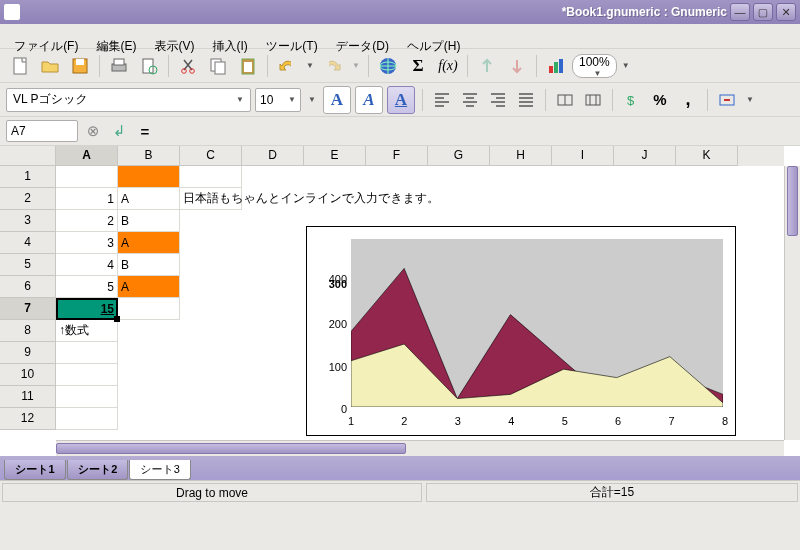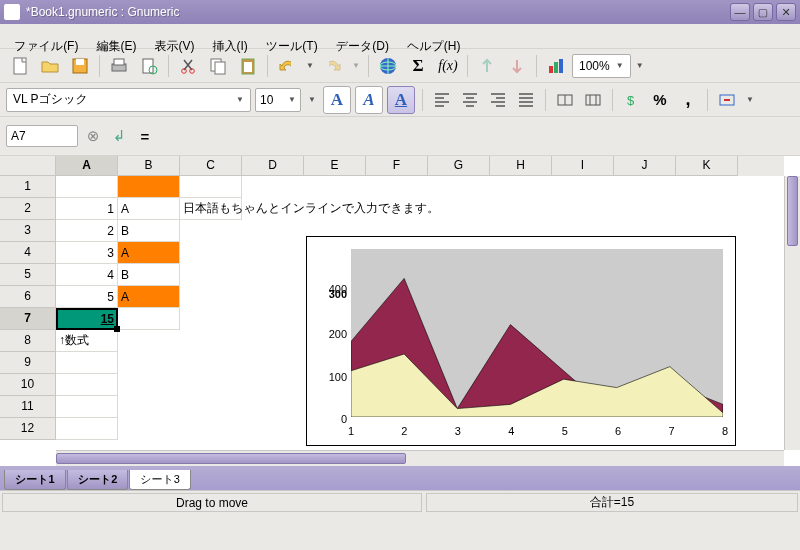--- a/index.html
+++ b/index.html
@@ -1,42 +1,42 @@
 <!DOCTYPE html>
 <html><head>
 <meta charset="utf-8">
 <style>
 * { box-sizing: border-box; margin: 0; padding: 0; font-family: sans-serif; }
 body { width: 800px; height: 550px; background: #eae9e6; font-size: 12px; overflow: hidden; }
 
 .titlebar { height: 24px; background: linear-gradient(#a095c4,#8f82b8); display: flex; align-items: center; padding: 0 4px; color: #fff; }
 .titlebar .icon { width: 16px; height: 16px; background: #fff; border-radius: 2px; margin-right: 6px; }
-.titlebar .title { flex: 1; text-align: left; font-weight: normal; text-shadow: 1px 1px 0 rgba(0,0,0,.25); }
+.titlebar .title { flex: 1; text-align: right; font-weight: bold; text-shadow: 1px 1px 0 rgba(0,0,0,.25); }
 .winbtn { width: 20px; height: 18px; margin-left: 3px; background: linear-gradient(#cfc8e4,#a095c4); border: 1px solid #776aa3; border-radius: 3px; display: flex; align-items: center; justify-content: center; color: #333; font-size: 11px; }
 
 .menubar { height: 24px; display: flex; align-items: center; padding: 0 6px; gap: 2px; }
 .menubar span { padding: 5px 8px; margin-top: 21px; }
 
 .toolbar { height: 34px; display: flex; align-items: center; padding: 0 6px; gap: 2px; border-top: 1px solid #d6d4cf; }
 .tbtn { width: 28px; height: 28px; border-radius: 2px; display: flex; align-items: center; justify-content: center; }
 .sep { width: 1px; height: 22px; background: #c9c7c3; margin: 0 3px; }
 .dropdown-arrow { width: 14px; height: 28px; display: flex; align-items: center; justify-content: center; color: #555; font-size: 8px; }
-.zoom { display: flex; align-items: center; border: 1px solid #b0aead; background: #fff; height: 24px; padding: 0 6px; border-radius: 2px; }
+.zoom { display: flex; align-items: center; border: 1px solid #b0aead; background: #fff; height: 24px; padding: 0 6px; border-radius: 10px; flex-direction: column; }
 .zoom span:last-child { margin-left: 6px; font-size: 8px; color: #555; }
 
 .fmtbar { height: 34px; display: flex; align-items: center; padding: 0 6px; gap: 4px; border-top: 1px solid #d6d4cf; }
 .fontbox { flex: 0 0 245px; height: 24px; border: 1px solid #b0aead; background: #fff; display: flex; align-items: center; padding: 0 6px; justify-content: space-between; border-radius: 2px; }
 .sizebox { width: 46px; height: 24px; border: 1px solid #b0aead; background: #fff; display: flex; align-items: center; padding: 0 4px; justify-content: space-between; border-radius: 2px; }
 .stylebtn { width: 28px; height: 28px; border: 1px solid #b0aead; border-radius: 3px; display: flex; align-items: center; justify-content: center; font-family: serif; font-size: 17px; font-weight: bold; }
 .stylebtn.bold { background: #fff; color: #2d5fbb; }
 .stylebtn.italic { background: #fff; color: #2d5fbb; font-style: italic; }
 .stylebtn.under { background: linear-gradient(#dedbf1,#c9c4e6); color: #2d5fbb; text-decoration: underline; border-color: #8f82b8; }
 .smallicon { width: 24px; height: 24px; display: flex; align-items: center; justify-content: center; }
 
-.formulabar { height: 40px; display: flex; align-items: center; padding: 2px 6px; gap: 4px; border-top: 1px solid #d6d4cf; border-bottom: 1px solid #d6d4cf; }
+.formulabar { height: 30px; display: flex; align-items: center; padding: 2px 6px; gap: 4px; border-top: 1px solid #d6d4cf; border-bottom: 1px solid #d6d4cf; }
 .cellref { width: 72px; height: 22px; border: 1px solid #b0aead; background: #fff; padding: 0 4px; display: flex; align-items: center; border-radius: 2px; }
 .fbtn { width: 22px; height: 22px; display: flex; align-items: center; justify-content: center; font-size: 15px; color: #888; }
 .formulainput { flex: 1; height: 22px; border: 1px solid #b0aead; background: #fff; padding: 0 4px; display: flex; align-items: center; border-radius: 2px; }
 
 .gridarea { height: 310px; background: #fff; position: relative; display: flex; }
 .corner { width: 56px; height: 20px; border-right: 1px solid #c9c7c3; border-bottom: 1px solid #c9c7c3; background: #eae9e6; position: absolute; top: 0; left: 0; }
 .colheads { position: absolute; top: 0; left: 56px; right: 16px; height: 20px; display: flex; background: #eae9e6; }
 .colheads div { width: 62px; border-right: 1px solid #c9c7c3; border-bottom: 1px solid #c9c7c3; text-align: center; line-height: 19px; }
 .colheads div.sel { background: #d6d4cf; font-weight: bold; }
 .rowheads { position: absolute; top: 20px; left: 0; width: 56px; background: #eae9e6; }

